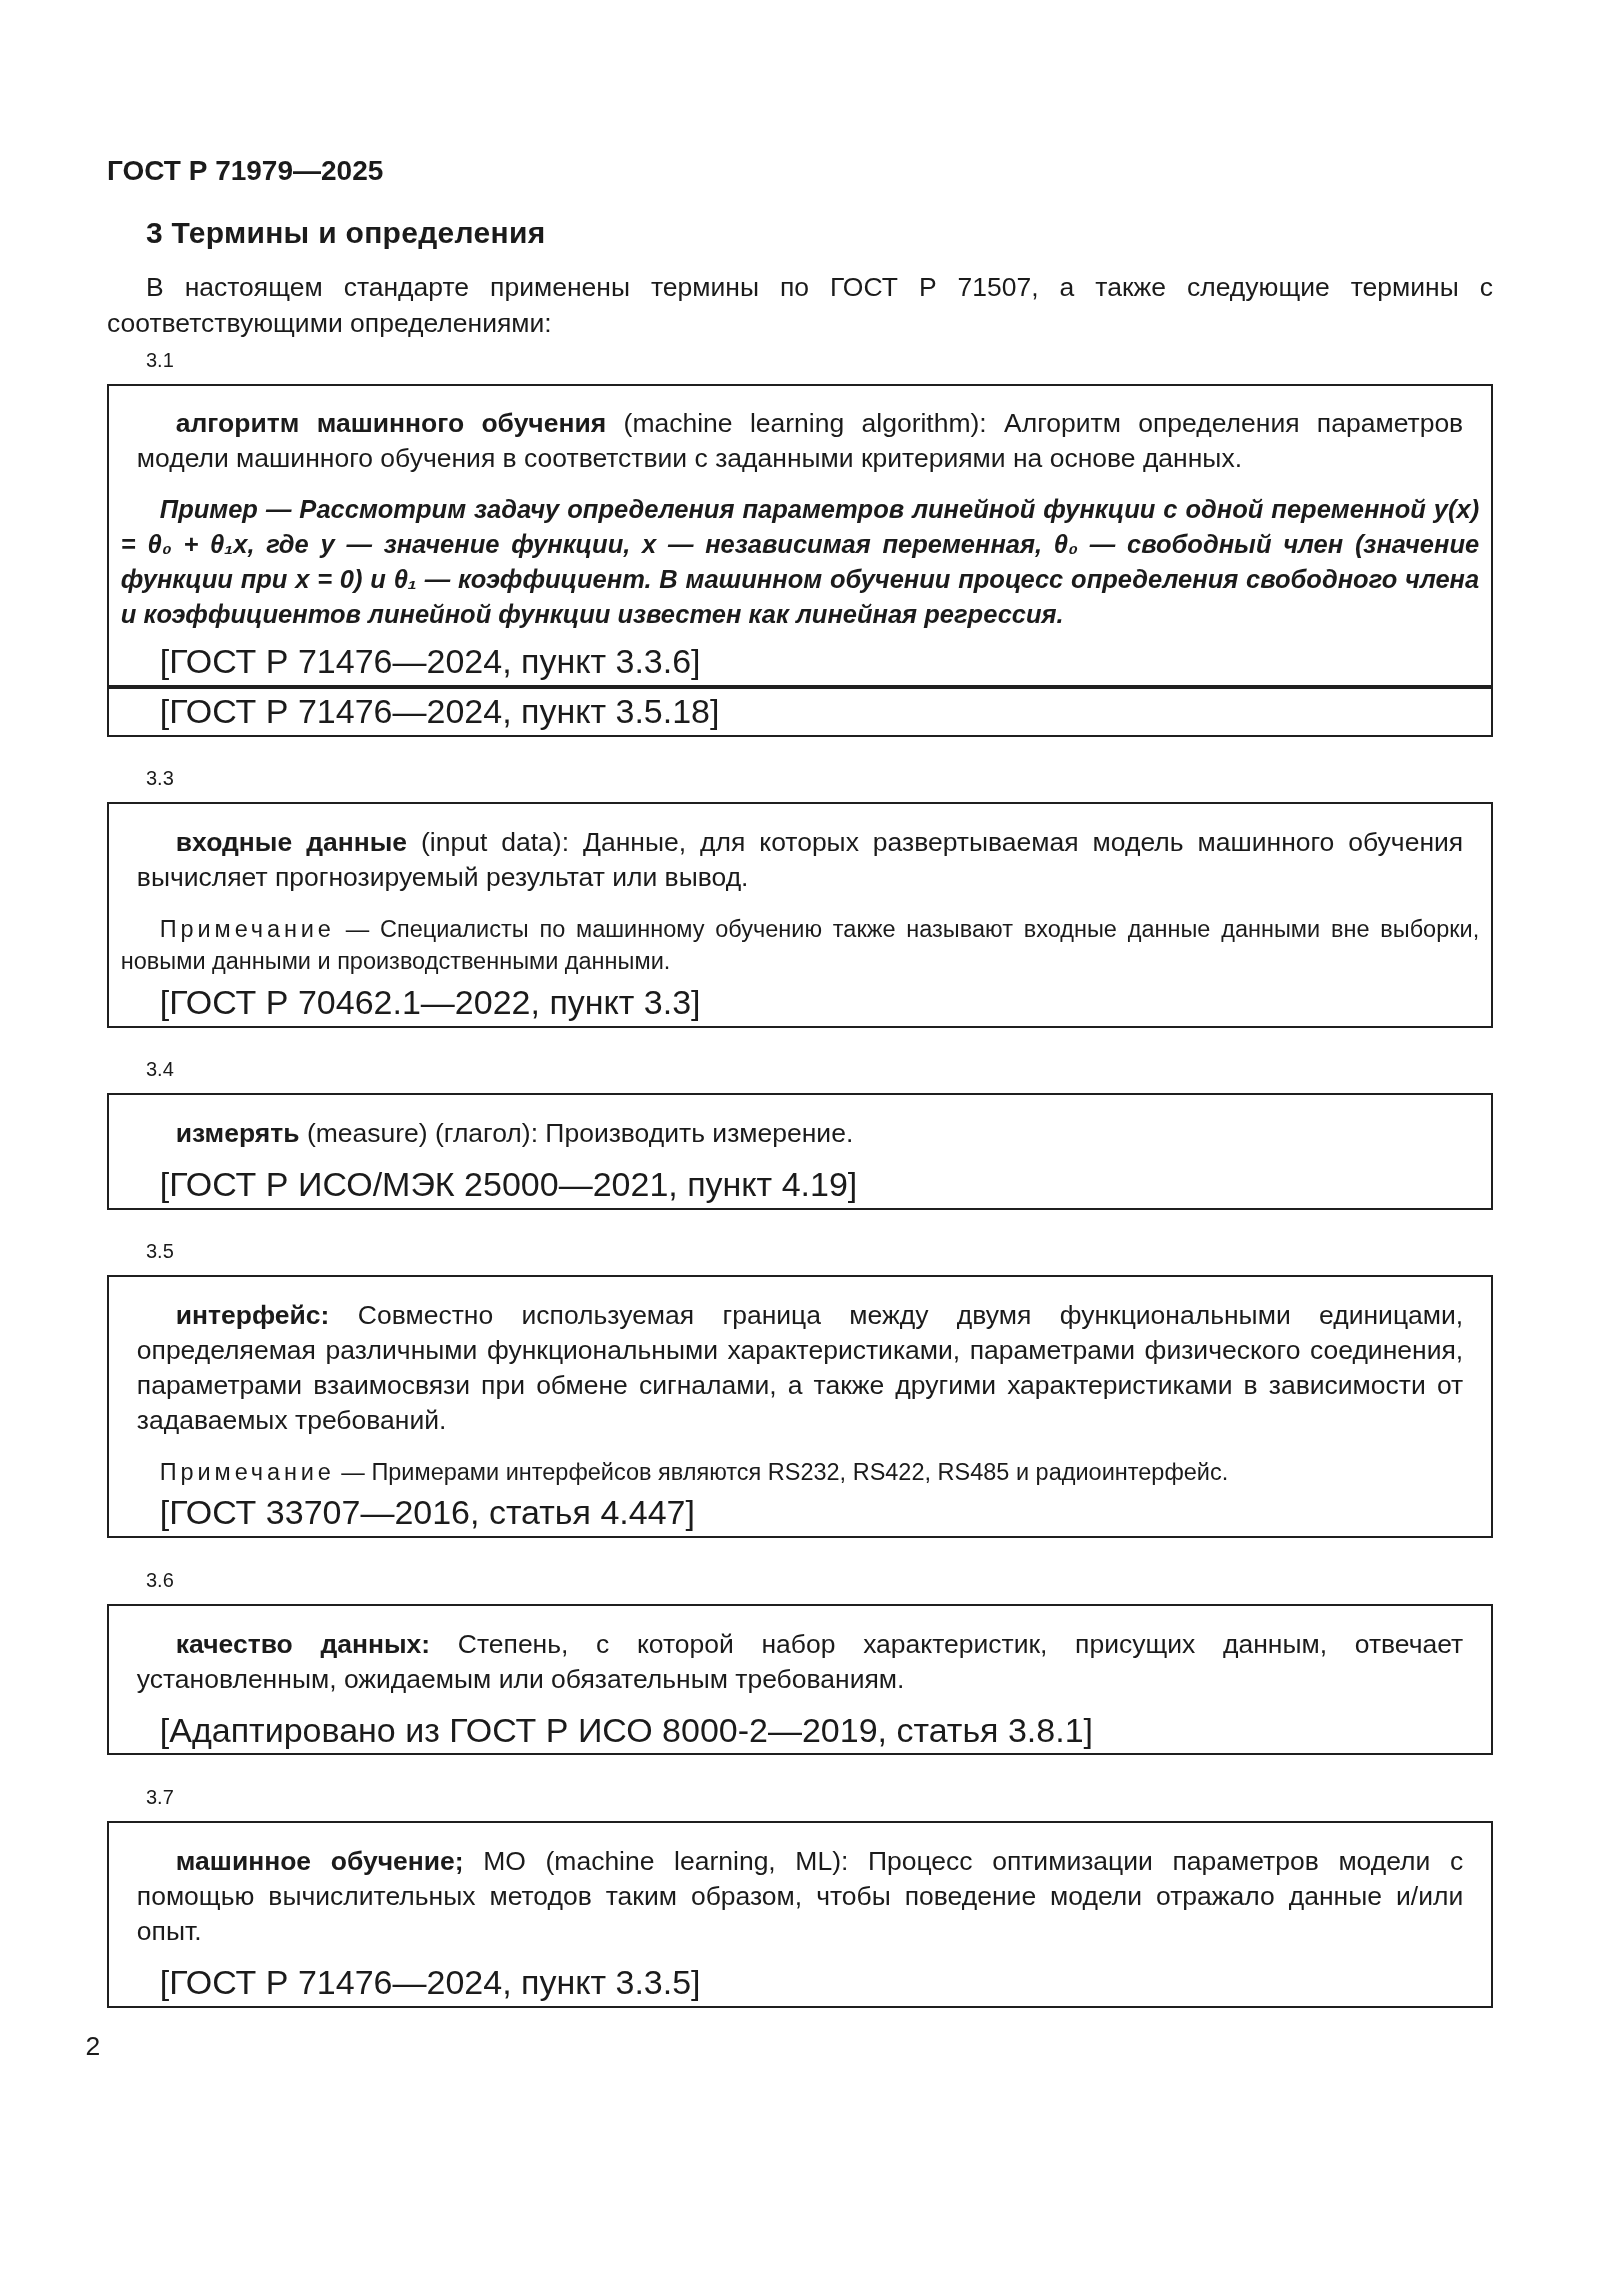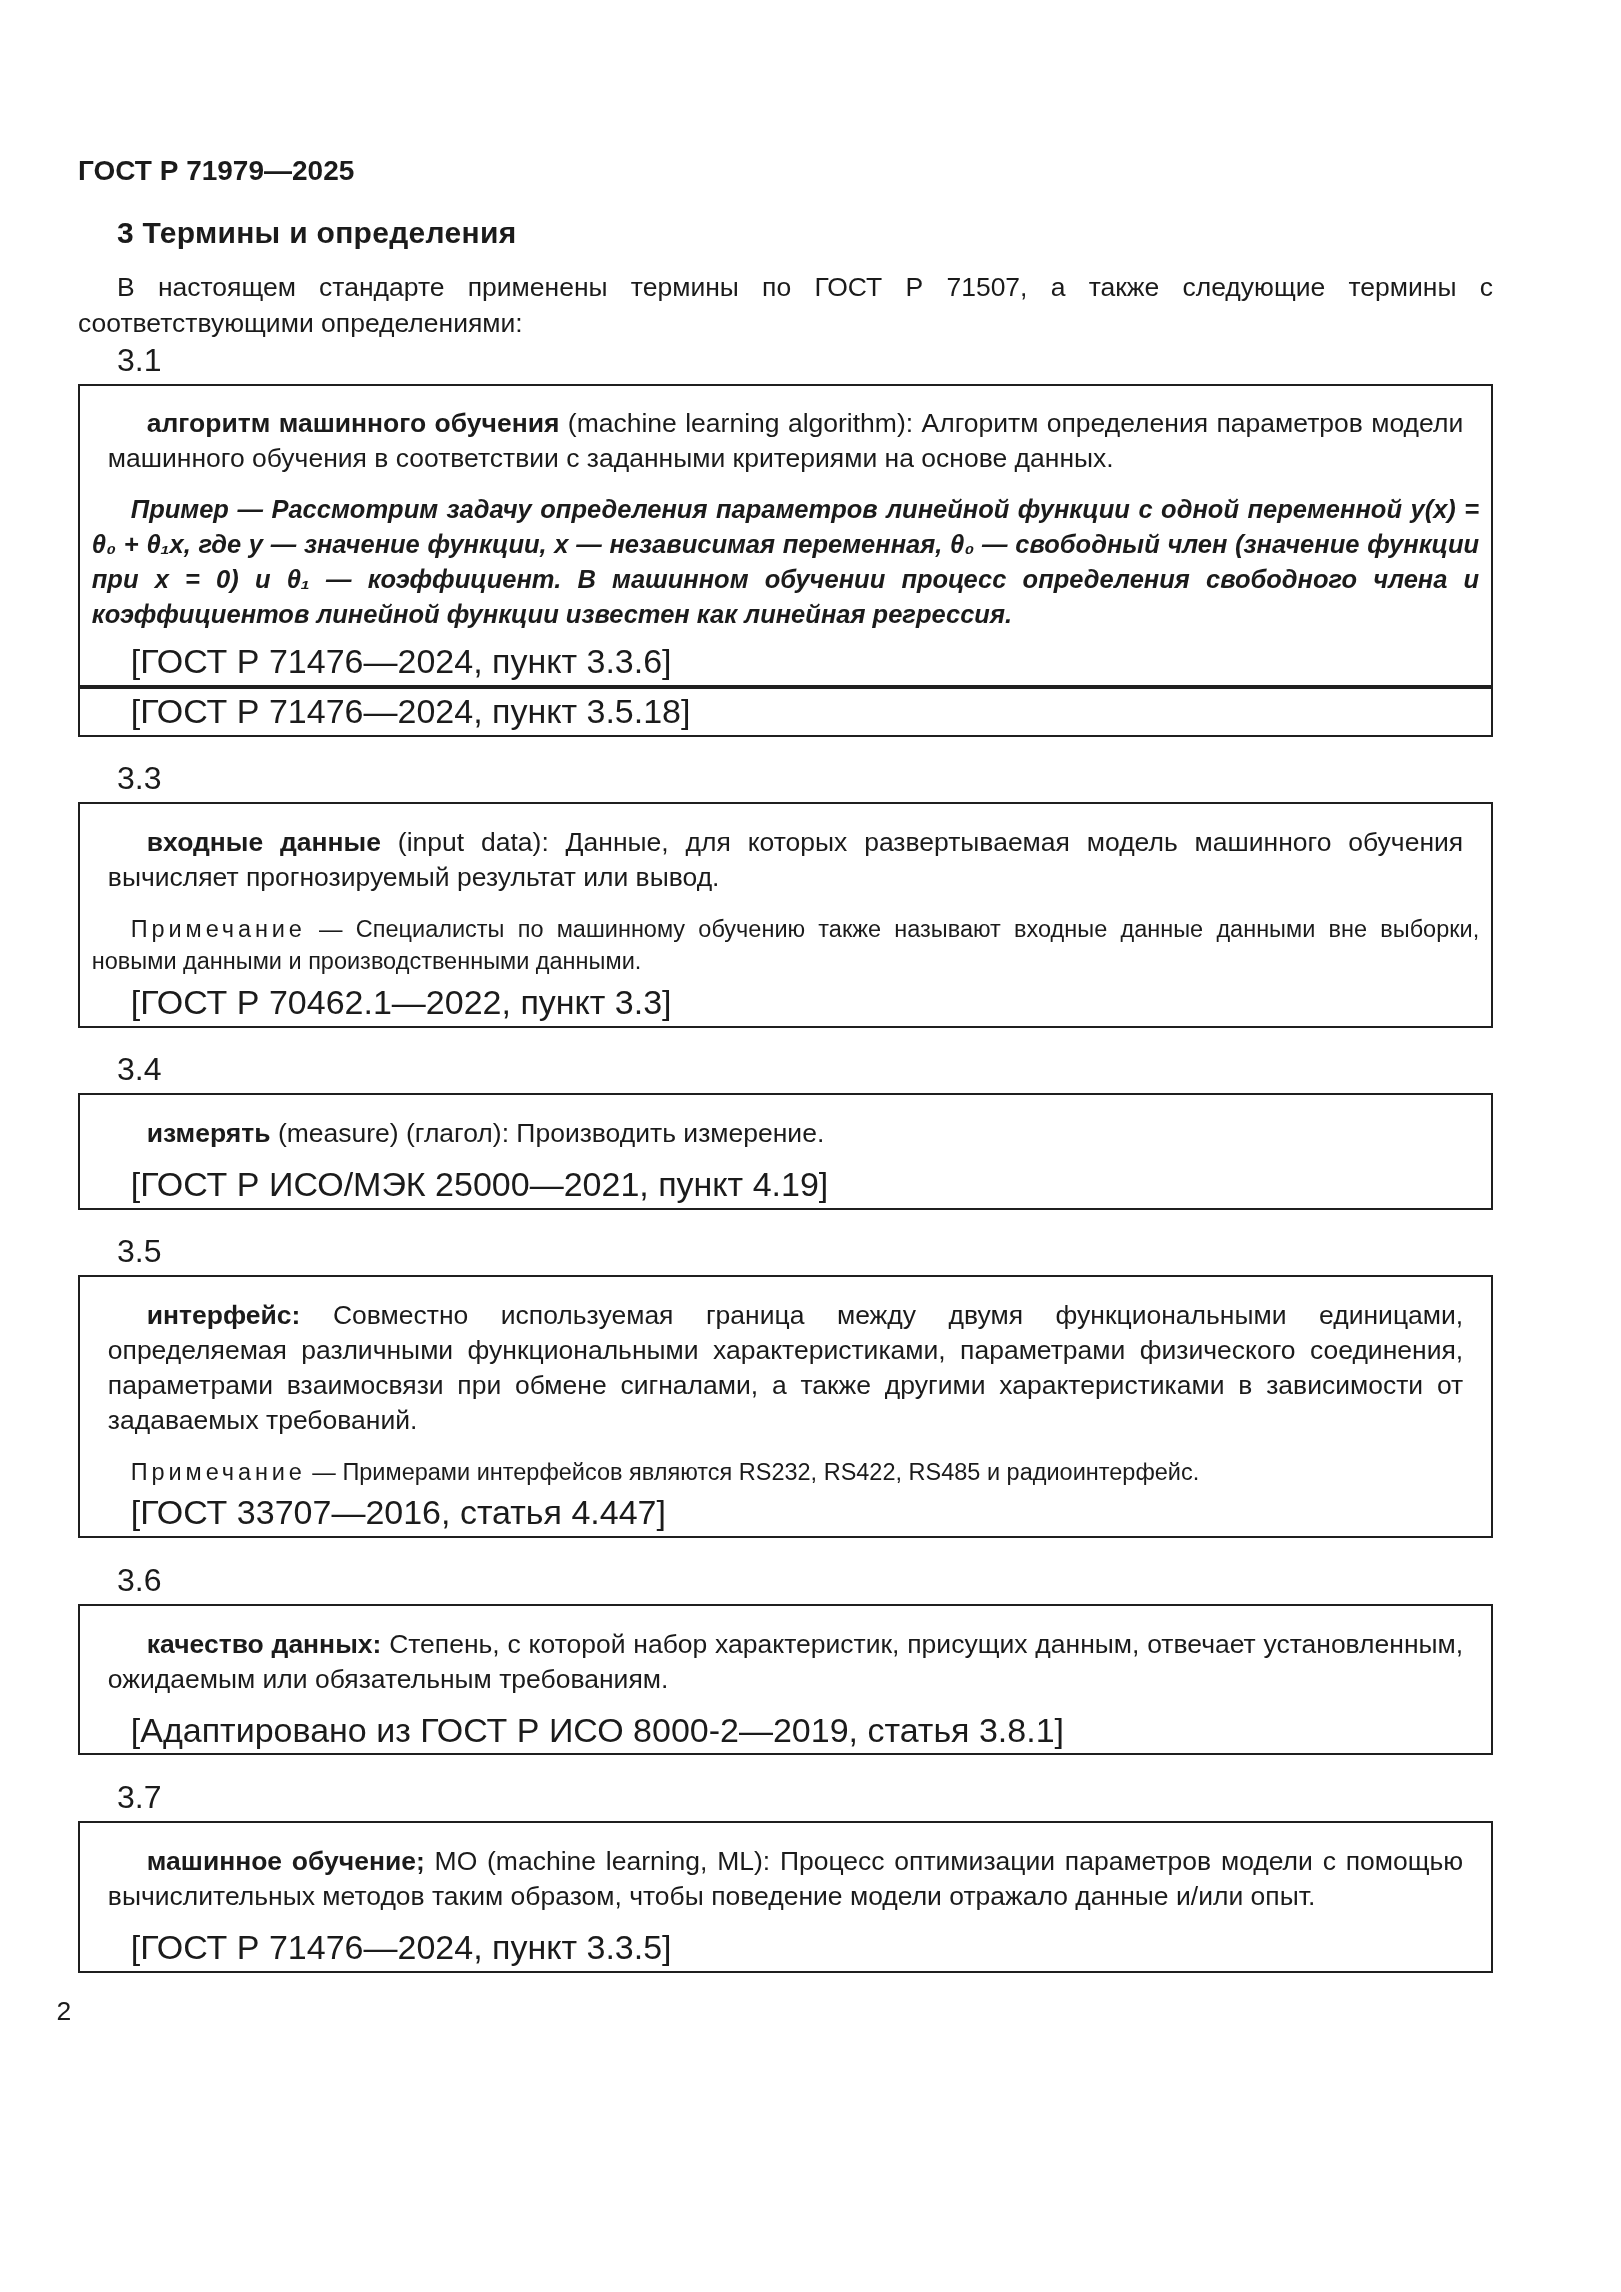--- a/index.html
+++ b/index.html
@@ -6,36 +6,36 @@
   html, body { margin: 0; padding: 0; }
   body {
     width: 1621px; height: 2293px;
     background: #ffffff;
     color: #1b1b1b;
     font-family: "Liberation Sans", "DejaVu Sans", sans-serif;
     overflow: hidden;
   }
   .page {
     width: 1621px; height: 2293px;
-    padding: 152px 128px 0 78px;
+    padding: 152px 128px 0 107px;
   }
   .doc-header {
     font-size: 28px; font-weight: 700; line-height: 37px;
   }
   .section-title {
     font-size: 30px; font-weight: 700; line-height: 41px;
     margin: 23px 0 0 39px; letter-spacing: 0.3px;
   }
   .intro {
     font-size: 26.5px; line-height: 36px;
     text-align: justify; text-indent: 39px;
     margin: 15.7px 0 0 0;
   }
   .term-number {
-    font-size: 32px; line-height: 35px;
+    font-size: 20px; line-height: 35px;
     margin: 24.5px 0 5.9px 39px;
   }
   .term-number.first { margin-top: 2px; }
   .term-box {
     border: 2.9px solid #1f1f1f;
     padding: 4.9px 11.8px 5.9px 11.8px;
   }
   .def {
     font-size: 26.5px; line-height: 35px;
     text-align: justify; text-indent: 39px;

